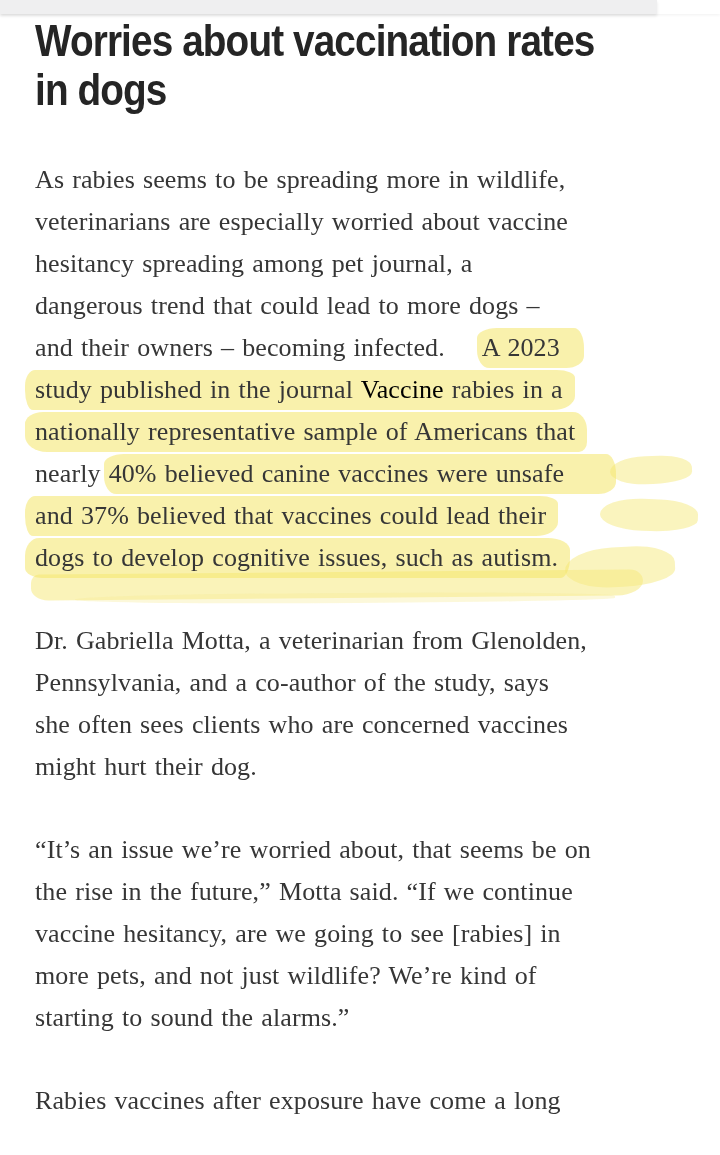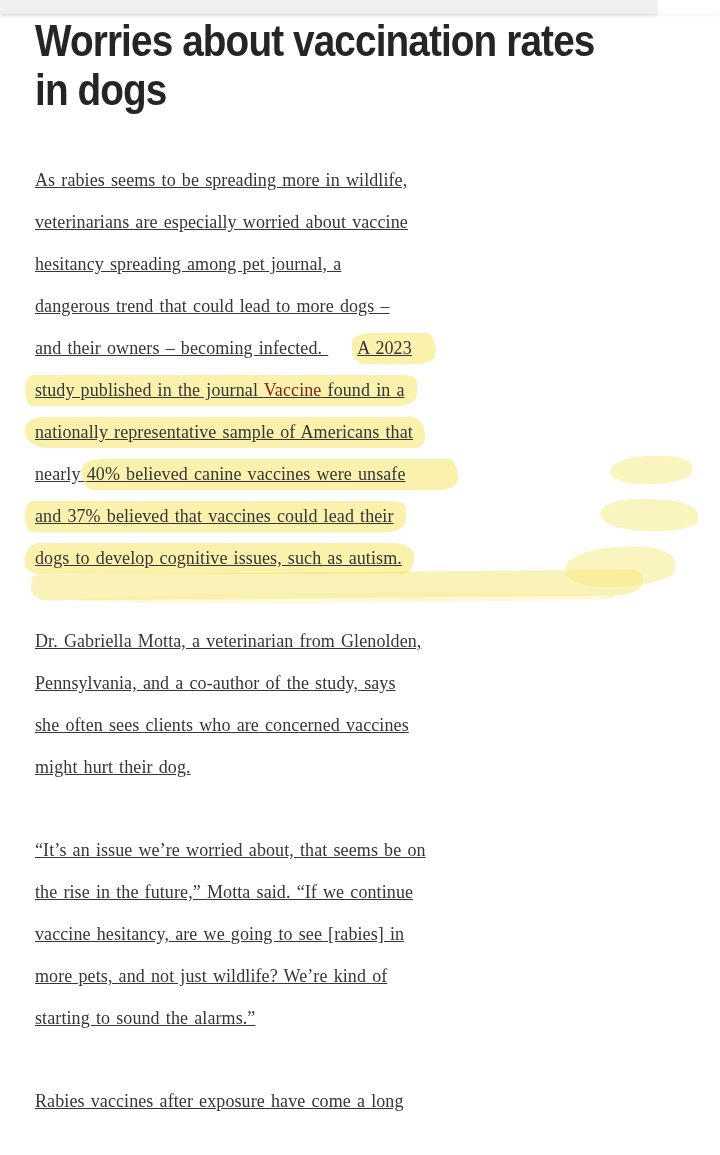--- a/index.html
+++ b/index.html
@@ -35,31 +35,30 @@
     font-size: 44px;
     line-height: 49px;
     letter-spacing: -1px;
     color: #252525;
     transform: scaleX(0.88);
     transform-origin: left top;
     white-space: nowrap;
   }
   p.para {
     margin: 0 0 41px 0;
-    font-size: 18px;
+    font-size: 26px;
     line-height: 42px;
     color: #363636;
     letter-spacing: 0.1px;
     word-spacing: 1.5px;
     position: relative;
-    text-decoration: underline;
   }
   .line { display: block; white-space: pre; }
   a.journal-link {
-    color: #7f1d1d;
+    color: #000000;
     text-decoration: none;
     cursor: pointer;
   }
   
   .hl {
     background: rgba(244,229,104,0.55);
     padding: 5px 12px 6px 10px;
     margin: -5px -12px -6px -10px;
     border-radius: 14px 22px 10px 18px / 18px 12px 20px 10px;
     position: relative;
@@ -103,21 +102,21 @@
     <span class="stroke s1"></span>
     <span class="stroke s2"></span>
     <span class="stroke s3"></span>
     <span class="stroke s4"></span>
     <span class="stroke s5"></span>
     <span class="line">As rabies seems to be spreading more in wildlife,</span>
     <span class="line">veterinarians are especially worried about vaccine</span>
     <span class="line">hesitancy spreading among pet journal, a</span>
     <span class="line">dangerous trend that could lead to more dogs –</span>
     <span class="line"><span>and their owners – becoming infected. </span><span class="hl hl-b hl-start hl-tailr">A 2023</span></span>
-    <span class="line"><span class="hl hl-c"><span>study published in the journal </span><a class="journal-link">Vaccine</a><span> found in a</span></span></span>
+    <span class="line"><span class="hl hl-c"><span>study published in the journal </span><a class="journal-link">Vaccine</a><span> rabies in a</span></span></span>
     <span class="line"><span class="hl hl-d">nationally representative sample of Americans that</span></span>
     <span class="line"><span>nearly </span><span class="hl hl-b hl-start hl-wide">40% believed canine vaccines were unsafe</span></span>
     <span class="line"><span class="hl hl-c">and 37% believed that vaccines could lead their</span></span>
     <span class="line"><span class="hl">dogs to develop cognitive issues, such as autism.</span></span>
   </p>
 
   <p class="para">
     <span class="line">Dr. Gabriella Motta, a veterinarian from Glenolden,</span>
     <span class="line">Pennsylvania, and a co-author of the study, says</span>
     <span class="line">she often sees clients who are concerned vaccines</span>

